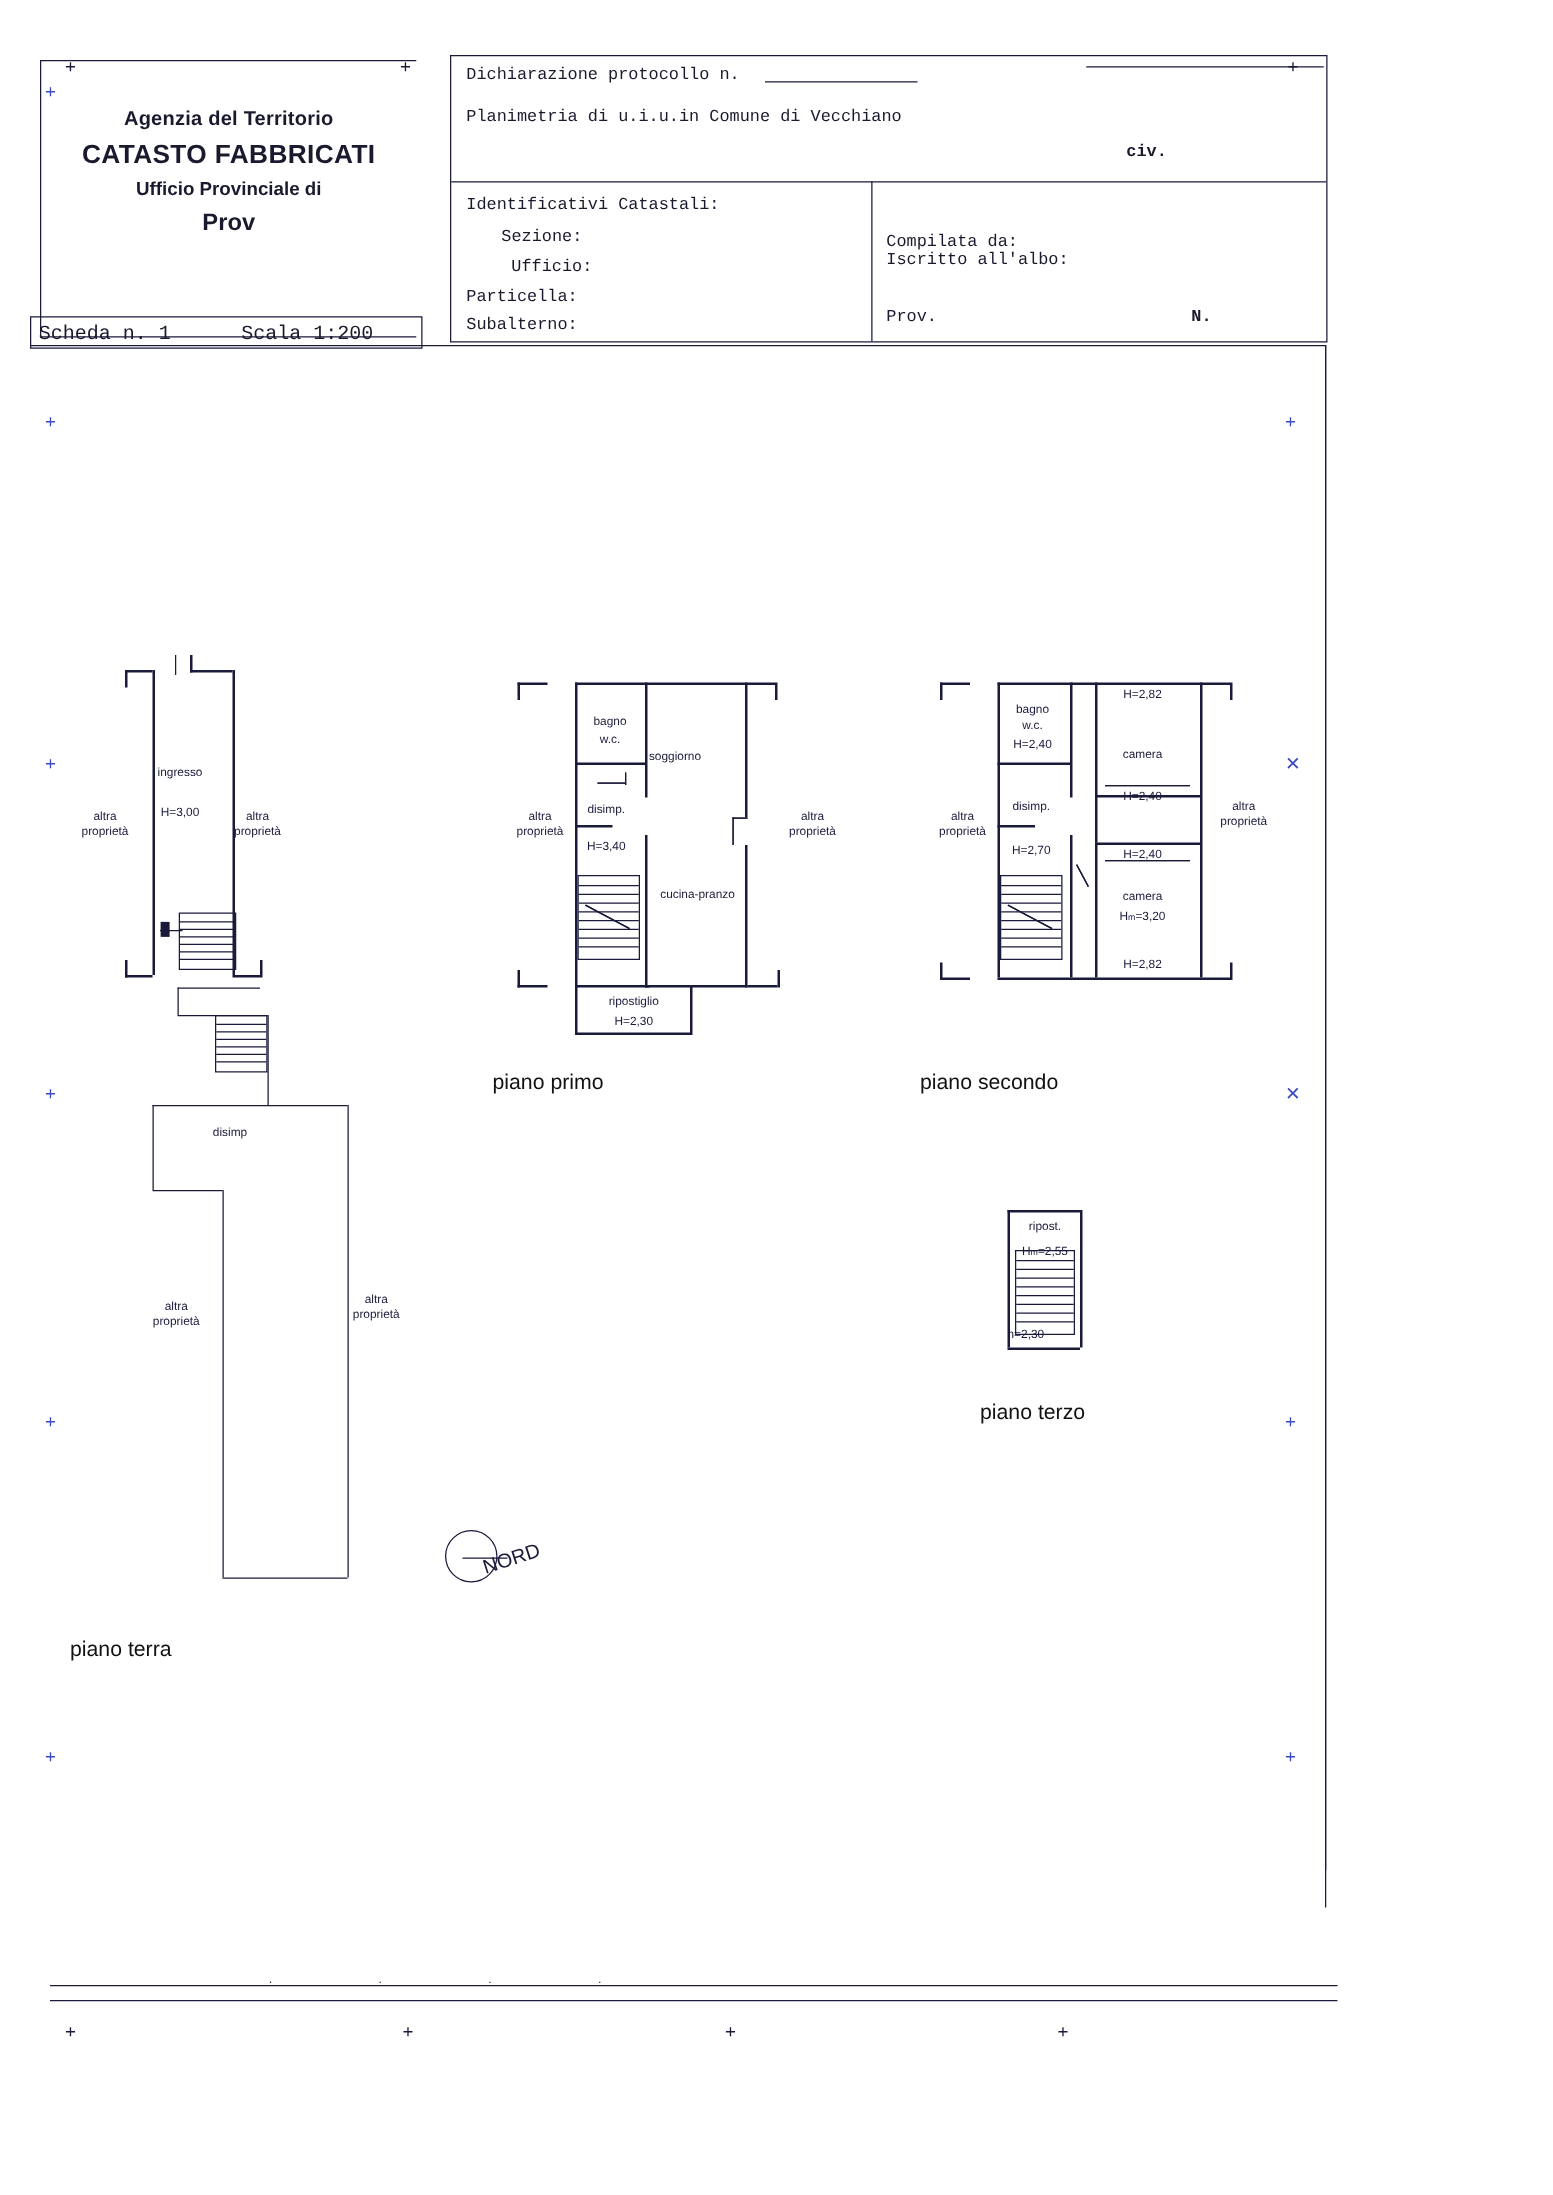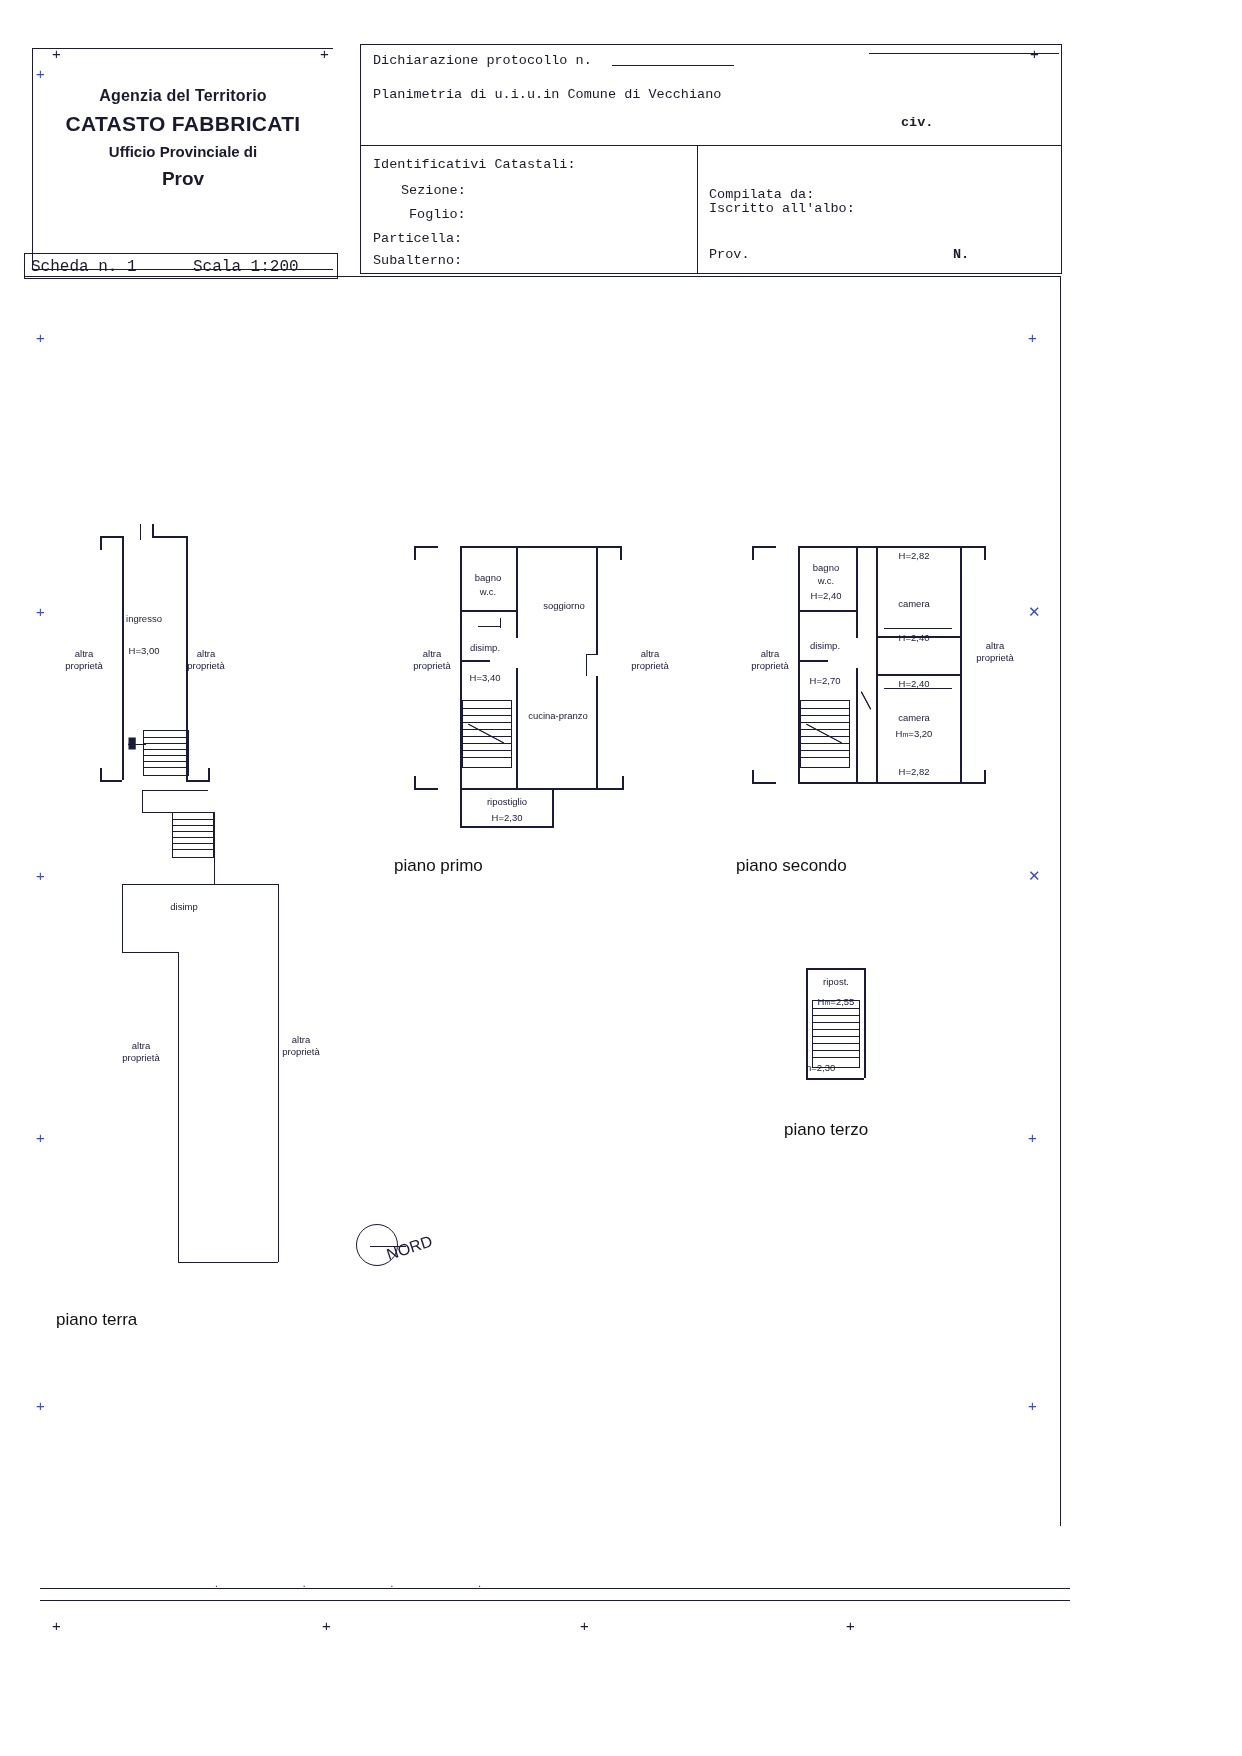--- a/index.html
+++ b/index.html
@@ -65,21 +65,21 @@
     <div class="row-line" style="top:100px;"></div>
     <div class="vline"></div>
     <span style="left:12px;top:8px;">Dichiarazione protocollo n.</span>
     <div class="strike" style="left:251px;top:20px;width:122px;"></div>
     <span style="left:12px;top:42px;">Planimetria di u.i.u.in Comune di Vecchiano</span>
     <span style="left:540px;top:70px;font-weight:bold;">civ.</span>
     <div class="strike" style="left:508px;top:8px;width:190px;"></div>
 
     <span style="left:12px;top:112px;">Identificativi Catastali:</span>
     <span style="left:40px;top:138px;">Sezione:</span>
-    <span style="left:48px;top:162px;">Foglio:</span>
+    <span style="left:48px;top:162px;">Ufficio:</span>
     <span style="left:12px;top:186px;">Particella:</span>
     <span style="left:12px;top:208px;">Subalterno:</span>
 
     <span style="left:348px;top:112px;margin-top:30px;">Compilata da:</span>
     <span style="left:348px;top:156px;">Iscritto all'albo:</span>
     <span style="left:348px;top:202px;">Prov.</span>
     <span style="left:592px;top:202px;font-weight:bold;">N.</span>
   </div>
 
   <div class="abs frame-h-top"></div>
@@ -205,21 +205,21 @@
         <i style="top:28px;"></i>
         <i style="top:35px;"></i>
         <i style="top:42px;"></i>
         <i style="top:49px;"></i>
         <i style="top:56px;"></i>
     </div>
     <div class="thin abs" style="left:466px;top:733px;width:40px;height:0;border-top:1px solid #1a1a3a;transform:rotate(28deg);"></div>
 
     <div class="lbl" style="left:458px;top:572px;width:60px;">bagno</div>
     <div class="lbl" style="left:458px;top:586px;width:60px;">w.c.</div>
-    <div class="lbl" style="left:524px;top:600px;width:80px;">soggiorno</div>
+    <div class="lbl" style="left:500px;top:600px;width:80px;">soggiorno</div>
     <div class="lbl" style="left:458px;top:642px;width:54px;">disimp.</div>
     <div class="lbl" style="left:458px;top:672px;width:54px;">H=3,40</div>
     <div class="lbl" style="left:518px;top:710px;width:80px;">cucina-pranzo</div>
     <div class="lbl" style="left:462px;top:796px;width:90px;">ripostiglio</div>
     <div class="lbl" style="left:462px;top:812px;width:90px;">H=2,30</div>
     <div class="lbl l2" style="left:404px;top:648px;width:56px;">altra<br>proprietà</div>
     <div class="lbl l2" style="left:622px;top:648px;width:56px;">altra<br>proprietà</div>
 
     <div class="plan-title" style="left:394px;top:856px;">piano primo</div>
   </div>

